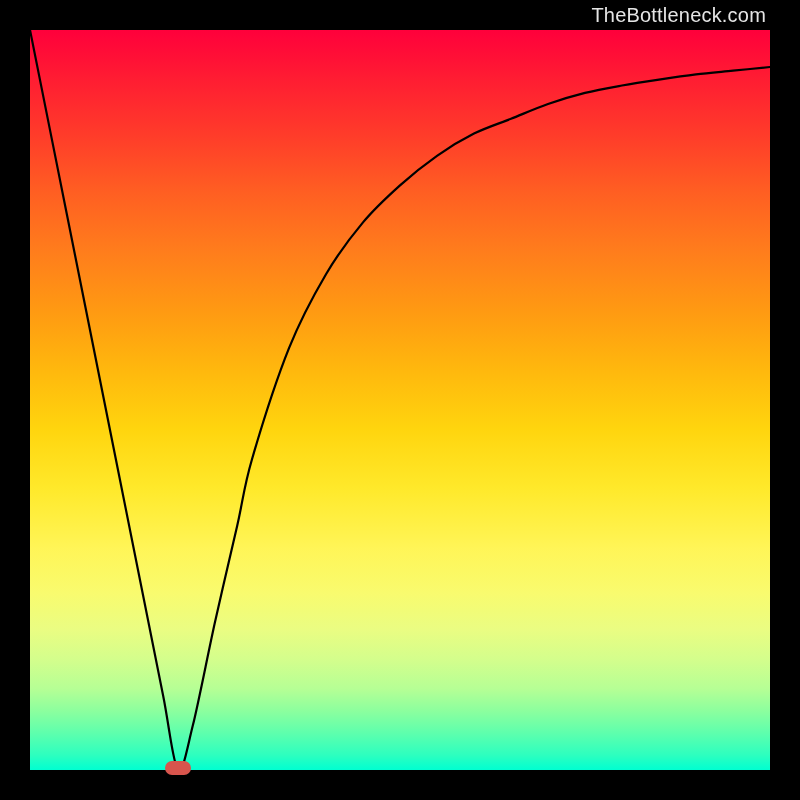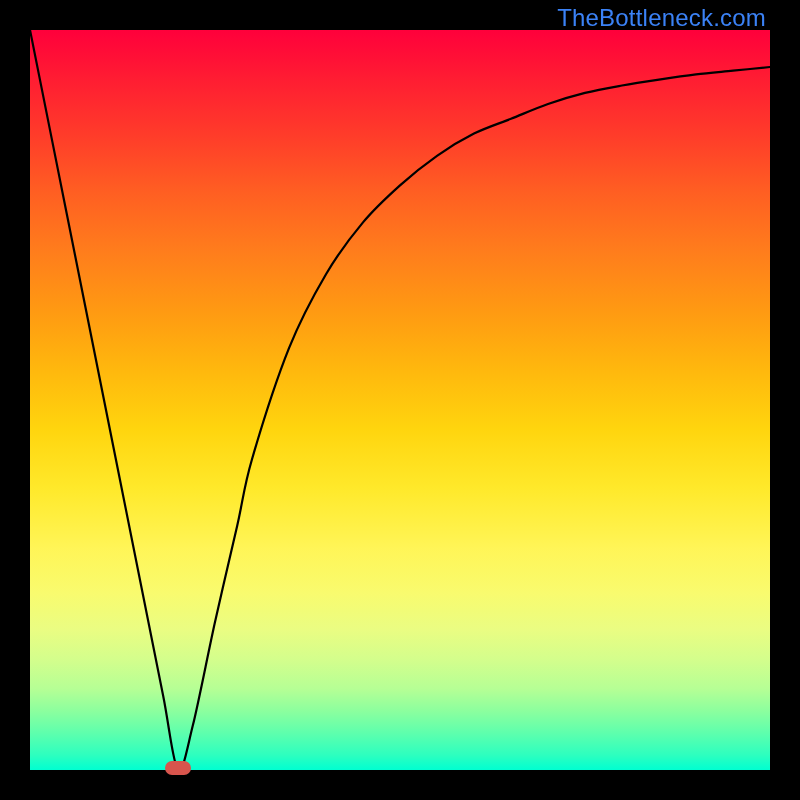--- a/index.html
+++ b/index.html
@@ -40,22 +40,22 @@
       #b6ff95 89%,
       #8cff9e 92%,
       #5effad 95%,
       #2dffbf 98%,
       #00ffd1 100%);
   }
   .watermark {
     position: absolute;
     top: 4px;
     right: 34px;
-    color: #3b82f6;
-    font-size: 24px;
+    color: #e5e5e5;
+    font-size: 20px;
     letter-spacing: 0.2px;
     user-select: none;
     font-weight: 500;
   }
   svg.curve {
     position: absolute;
     left: 0;
     top: 0;
     width: 740px;
     height: 740px;

